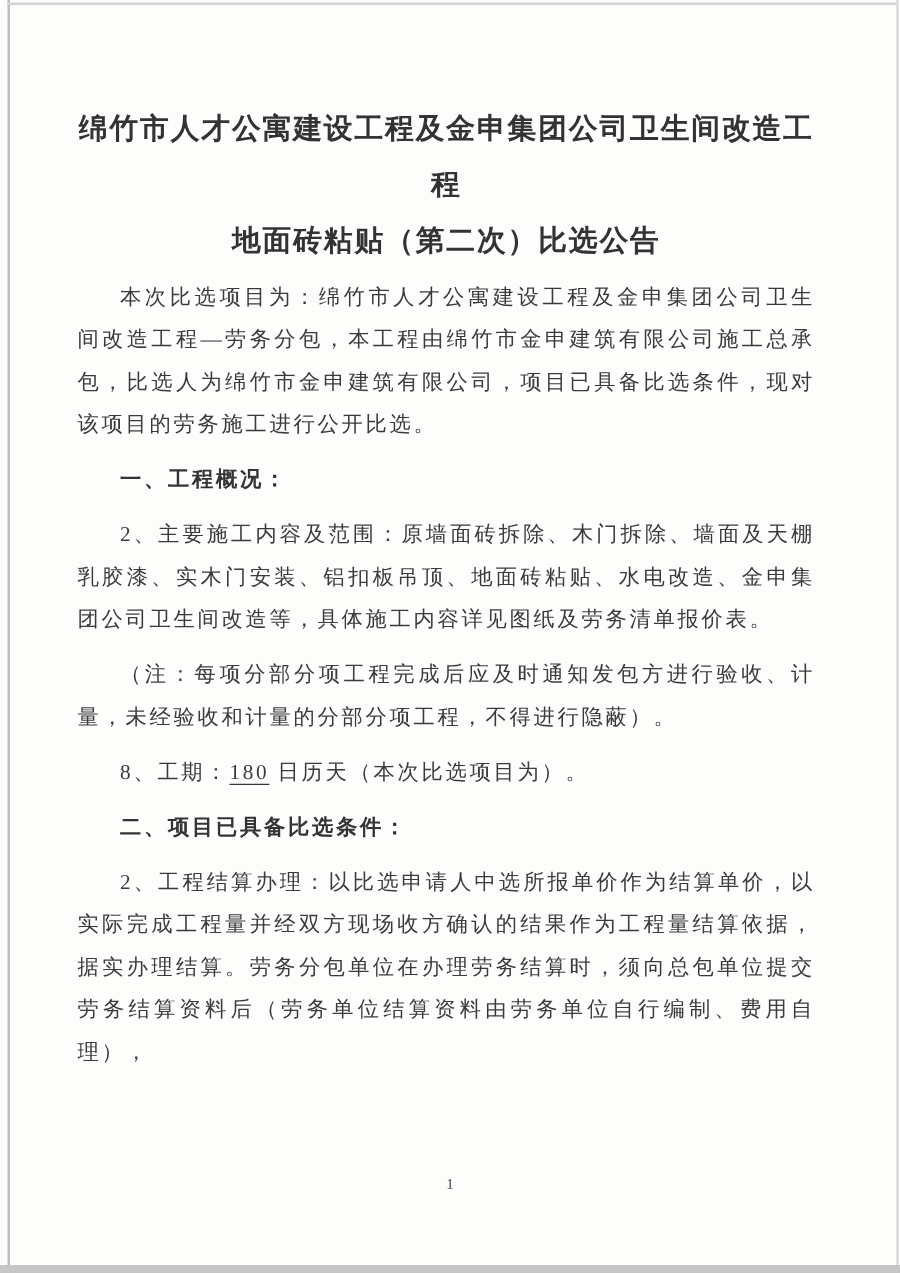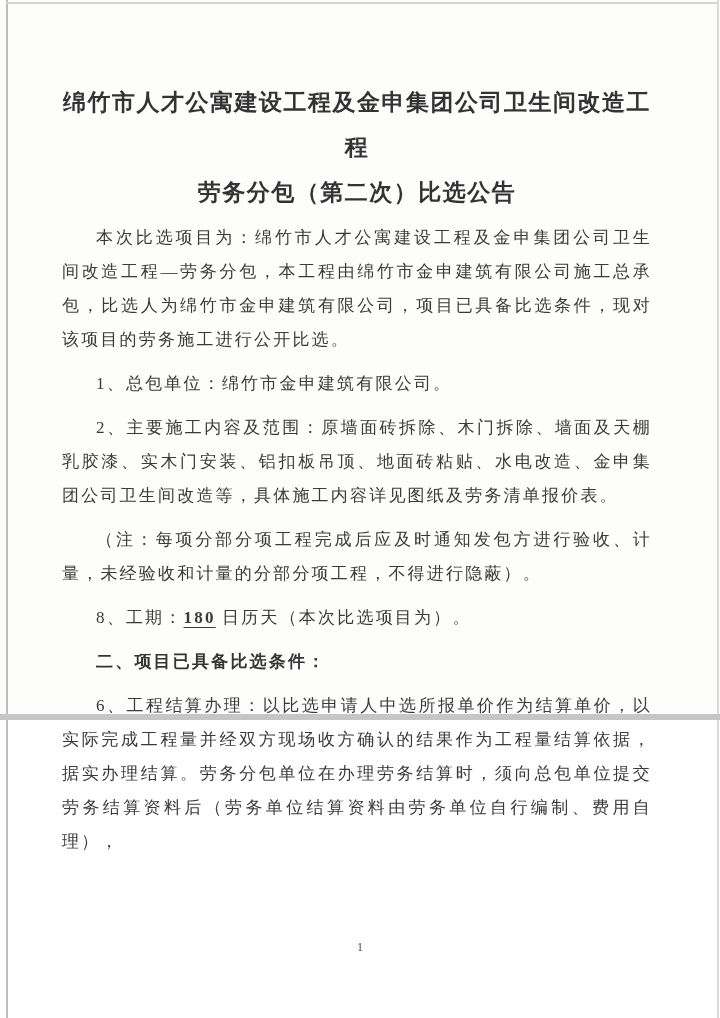--- a/index.html
+++ b/index.html
@@ -4,21 +4,21 @@
 <style>
   html, body { margin: 0; padding: 0; }
   body {
     width: 720px; height: 1018px;
     background: #ffffff;
     font-family: "Liberation Serif", "DejaVu Serif", serif;
     overflow: hidden;
   }
   .scan-page {
     position: relative;
-    width: 720px; height: 720px;
+    width: 720px; height: 1018px;
     background: #fdfdfc;
   }
   
   .edge-left   { position: absolute; left: 6px;  top: 0;    width: 2px;   height: 1018px; background: #bdbdbd; }
   .edge-top    { position: absolute; left: 6px;  top: 2px;  width: 712px; height: 2px;    background: #d4d4d4; }
   .edge-right  { position: absolute; right: 1px; top: 0;    width: 2px;   height: 1018px; background: #dadada; }
   .edge-bottom { position: absolute; left: 0;    bottom: 0; width: 720px; height: 6px;    background: #c6c6c6; }
 
   .content {
     position: absolute;
@@ -43,21 +43,20 @@
     text-justify: inter-ideograph;
   }
   .doc-body p {
     margin: 0 0 10px 0;
     text-indent: 2em;
   }
   .doc-body p.heading { font-weight: bold; color: #343434; }
   .u {
     text-decoration: underline;
     text-underline-offset: 4px;
-    font-weight: bold;
   }
   .page-number {
     position: absolute;
     top: 940px; left: 0;
     width: 720px;
     text-align: center;
     font-size: 12px;
     color: #4d4d4d;
     letter-spacing: 0;
   }
@@ -69,30 +68,30 @@
 
   <div class="edge-left"></div>
   <div class="edge-top"></div>
   <div class="edge-right"></div>
   <div class="edge-bottom"></div>
 
   <div class="content">
 
     <div class="doc-title">
       <div>绵竹市人才公寓建设工程及金申集团公司卫生间改造工程</div>
-      <div>劳务分包（第二次）比选公告</div>
+      <div>地面砖粘贴（第二次）比选公告</div>
     </div>
 
     <div class="doc-body">
       <p>本次比选项目为：绵竹市人才公寓建设工程及金申集团公司卫生间改造工程—劳务分包，本工程由绵竹市金申建筑有限公司施工总承包，比选人为绵竹市金申建筑有限公司，项目已具备比选条件，现对该项目的劳务施工进行公开比选。</p>
-      <p>1、总包单位：绵竹市金申建筑有限公司。</p>
+      <p class="heading">一、工程概况：</p>
       <p>2、主要施工内容及范围：原墙面砖拆除、木门拆除、墙面及天棚乳胶漆、实木门安装、铝扣板吊顶、地面砖粘贴、水电改造、金申集团公司卫生间改造等，具体施工内容详见图纸及劳务清单报价表。</p>
       <p>（注：每项分部分项工程完成后应及时通知发包方进行验收、计量，未经验收和计量的分部分项工程，不得进行隐蔽）。</p>
       <p><span>8、工期：</span><span class="u">180</span><span> 日历天（本次比选项目为）。</span></p>
       <p class="heading">二、项目已具备比选条件：</p>
-      <p>6、工程结算办理：以比选申请人中选所报单价作为结算单价，以实际完成工程量并经双方现场收方确认的结果作为工程量结算依据，据实办理结算。劳务分包单位在办理劳务结算时，须向总包单位提交劳务结算资料后（劳务单位结算资料由劳务单位自行编制、费用自理），</p>
+      <p>2、工程结算办理：以比选申请人中选所报单价作为结算单价，以实际完成工程量并经双方现场收方确认的结果作为工程量结算依据，据实办理结算。劳务分包单位在办理劳务结算时，须向总包单位提交劳务结算资料后（劳务单位结算资料由劳务单位自行编制、费用自理），</p>
     </div>
 
   </div>
 
   <div class="page-number">1</div>
 
 </div>
 
 </body></html>

